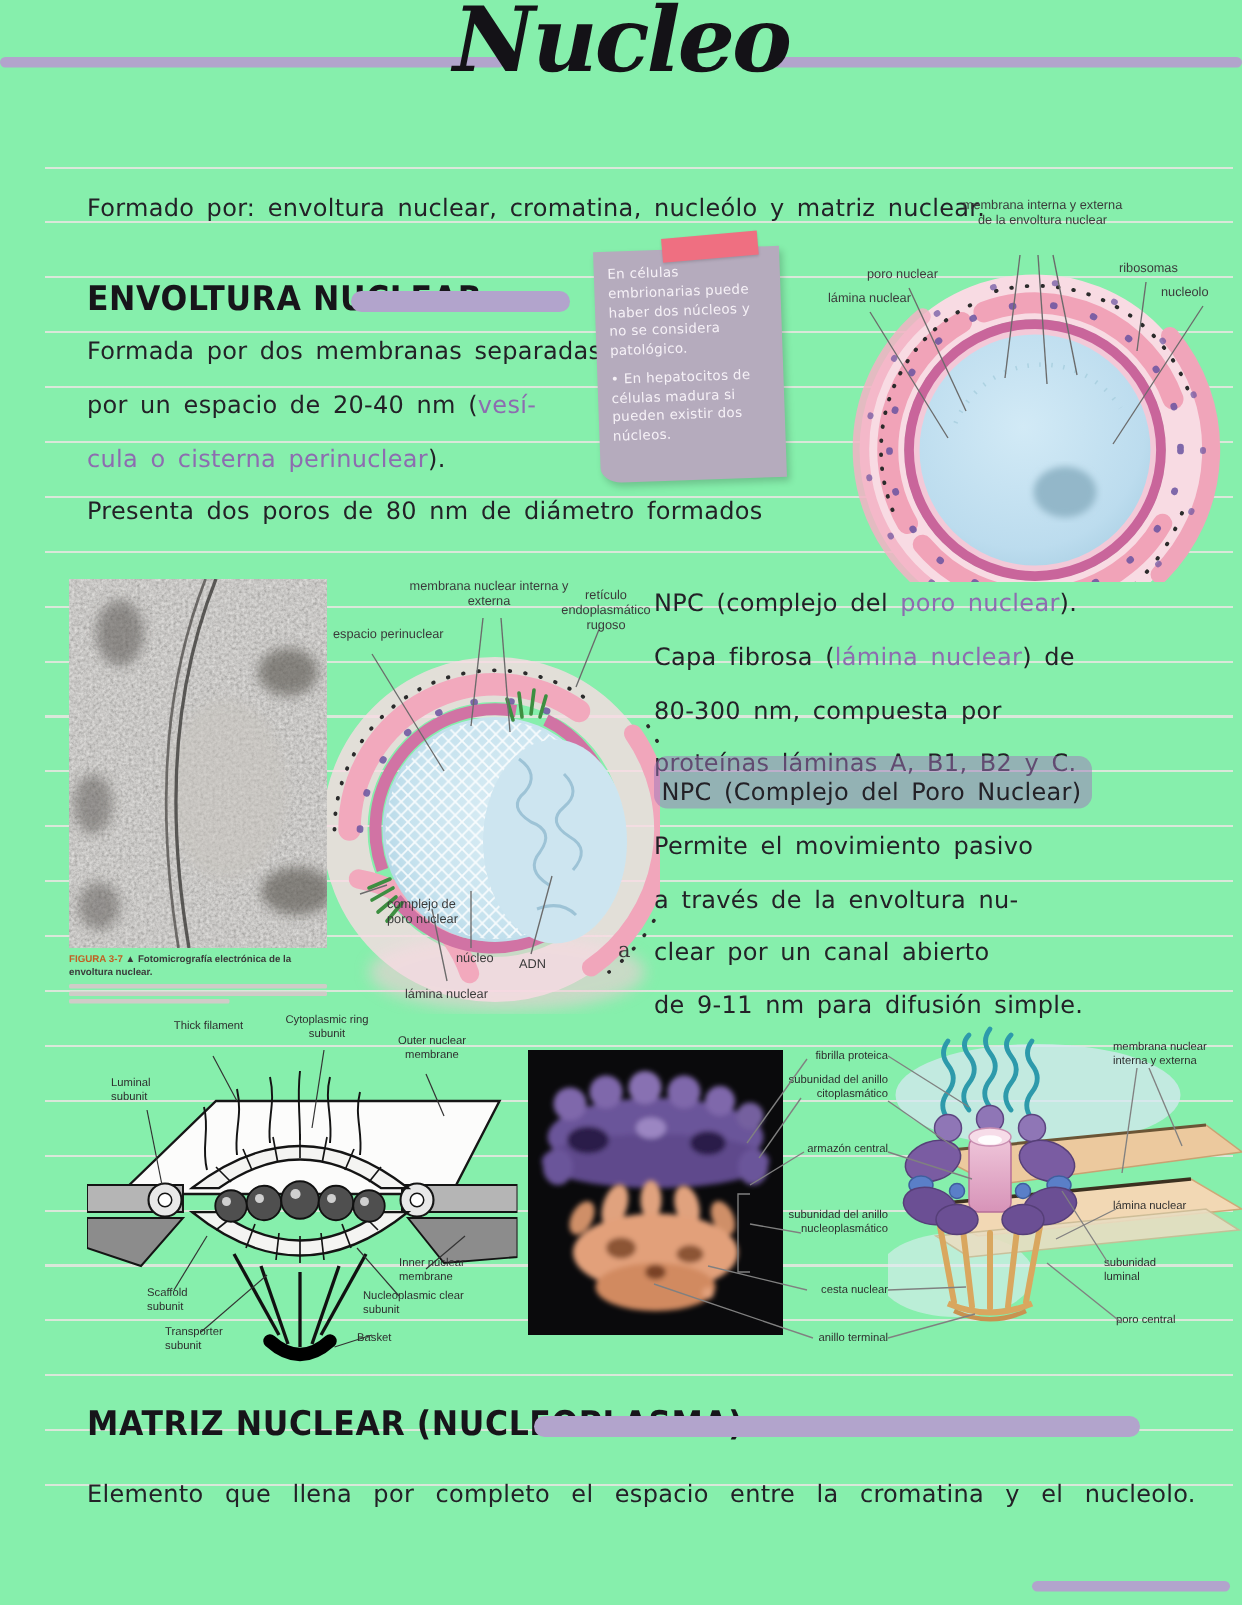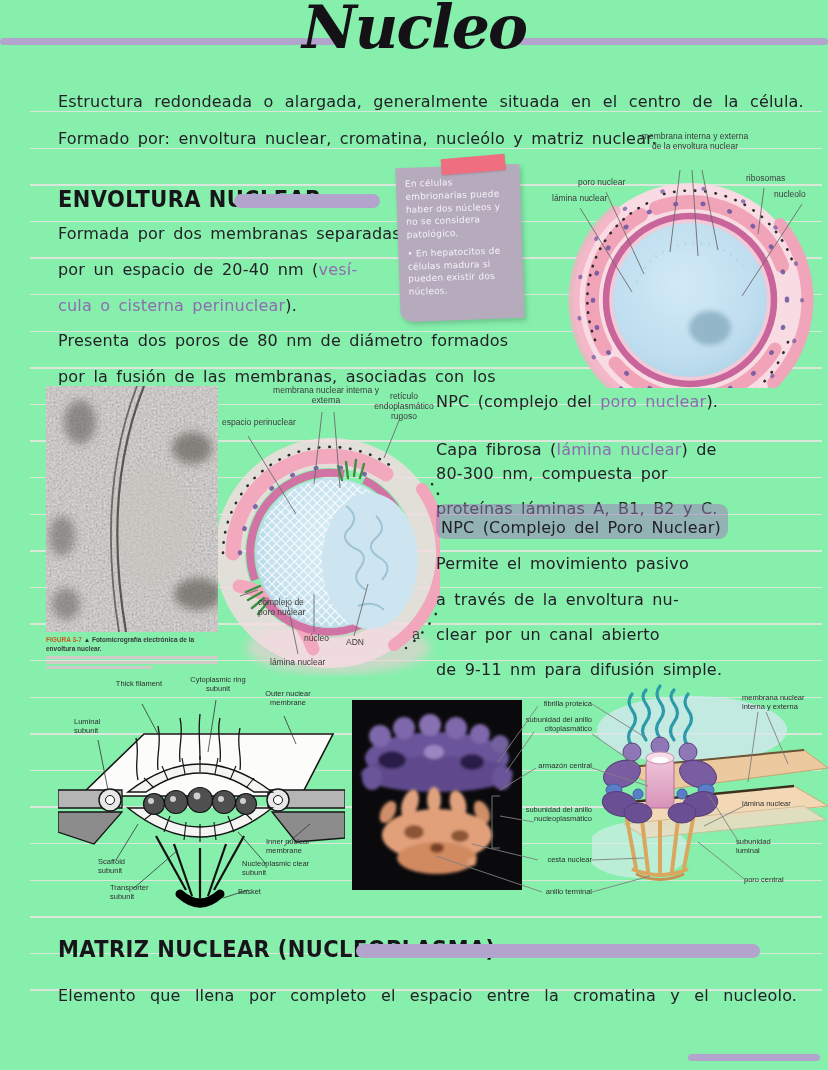--- a/index.html
+++ b/index.html
@@ -40,31 +40,29 @@
 </style>
 </head>
 <body>
 
 <div id="page">
 
   <div class="titleline" style="left:0;width:336px;"></div>
   <div class="titleline" style="left:512px;width:316px;"></div>
   <div id="title">Nucleo</div>
 
-  <div class="hw" style="left:58px;top:92px;width:745px;word-spacing:6px;">Estructura redondeada o alargada, generalmente situada en el centro de la célula.</div>
   <div class="hw" style="left:58px;top:129px;">Formado por: envoltura nuclear, cromatina, nucleólo y matriz nuclear.</div>
 
   <div class="marker" style="left:58px;top:186px;">ENVOLTURA NUCLEAR</div>
   <div class="pill" style="left:234px;top:194px;width:146px;height:14px;"></div>
 
   <div class="hw" style="left:58px;top:224px;text-align:center;">Formada por dos membranas separadas</div>
   <div class="hw" style="left:58px;top:260px;"><span>por un espacio de 20-40 nm (</span><span class="purple">vesí-</span></div>
   <div class="hw" style="left:58px;top:296px;"><span class="purple">cula o cisterna perinuclear</span><span>).</span></div>
   <div class="hw" style="left:58px;top:331px;text-align:center;">Presenta dos poros de 80 nm de diámetro formados</div>
-  <div class="hw" style="left:58px;top:367px;">por la fusión de las membranas, asociadas con los</div>
 
   <div class="note">
     <div class="tape"></div>
     <div class="ntext">
       <p>En células embrionarias puede haber dos núcleos y no se considera patológico.</p>
       <p>• En hepatocitos de células madura si pueden existir dos núcleos.</p>
     </div>
   </div>
 
   <div class="fig" style="left:552px;top:132px;width:276px;height:256px;">
@@ -222,21 +220,21 @@
     <div class="lbl c" style="left:152px;top:6px;width:68px;">retículo endoplasmático rugoso</div>
     <div class="lbl" style="left:4px;top:32px;">espacio perinuclear</div>
     <div class="lbl" style="left:0;top:212px;width:56px;padding-left:40px;">complejo de poro nuclear</div>
     <div class="lbl" style="left:86px;top:248px;">núcleo</div>
     <div class="lbl" style="left:128px;top:252px;">ADN</div>
     <div class="lbl" style="left:52px;top:272px;width:90px;">lámina nuclear</div>
     <div class="lbl" style="left:194px;top:240px;font-size:14px;font-family:'DejaVu Serif',serif;">a</div>
   </div>
 
   <div class="hw" style="left:436px;top:392px;"><span>NPC (complejo del </span><span class="purple">poro nuclear</span><span>).</span></div>
-  <div class="hw" style="left:436px;top:440px;text-align:center;"><span>Capa fibrosa (</span><span class="purple">lámina nuclear</span><span>) de</span></div>
+  <div class="hw" style="left:436px;top:428px;text-align:center;"><span>Capa fibrosa (</span><span class="purple">lámina nuclear</span><span>) de</span></div>
   <div class="hw" style="left:436px;top:464px;">80-300 nm, compuesta por</div>
   <div class="hw" style="left:436px;top:499px;">proteínas láminas A, B1, B2 y C.</div>
   <div class="hw" style="left:436px;top:518px;"><span class="hl">NPC (Complejo del Poro Nuclear)</span></div>
   <div class="hw" style="left:436px;top:554px;">Permite el movimiento pasivo</div>
   <div class="hw" style="left:436px;top:625px;">clear por un canal abierto</div>
   <div class="hw" style="left:436px;top:590px;">a través de la envoltura nu-</div>
   <div class="hw" style="left:436px;top:660px;">de 9-11 nm para difusión simple.</div>
 
   <div class="fig" style="left:58px;top:674px;width:287px;height:244px;">
     <svg width="287" height="244" viewBox="0 0 287 244">

